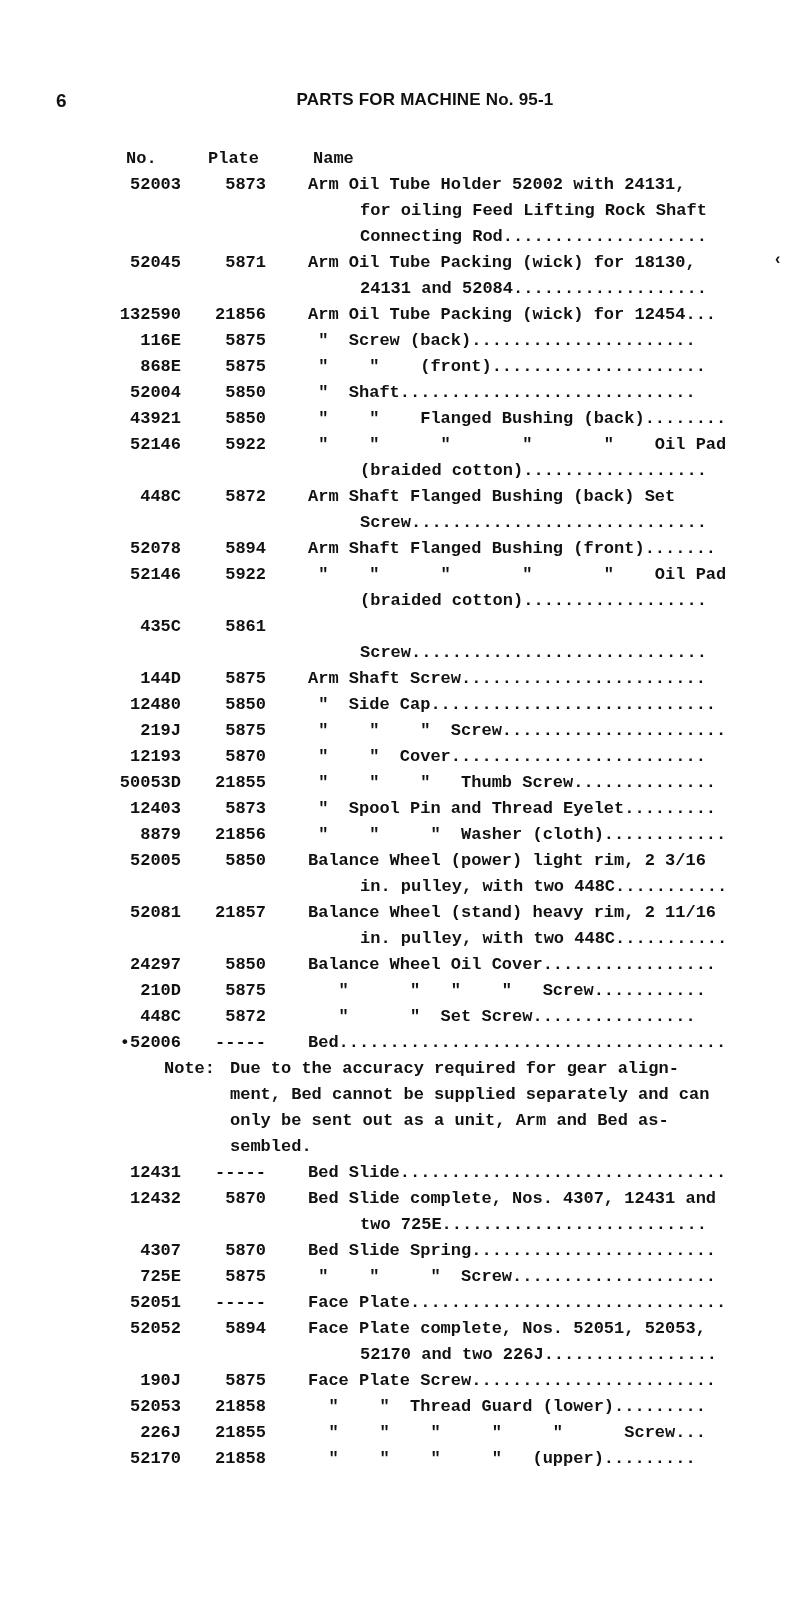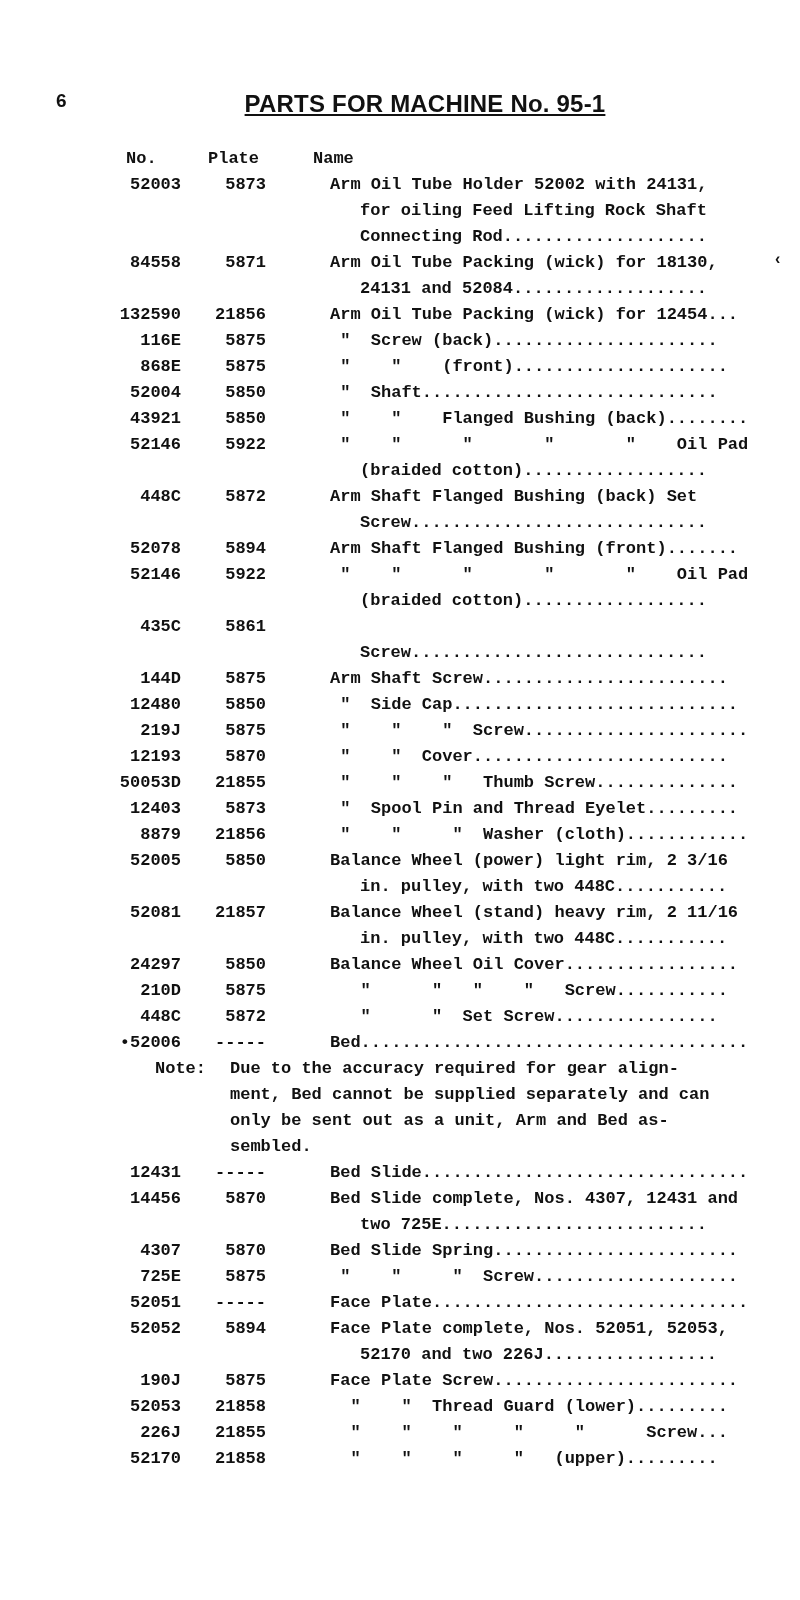--- a/index.html
+++ b/index.html
@@ -7,40 +7,39 @@
       width: 800px; height: 1600px; position: relative; overflow: hidden;
       color: #111111;
     }
     .page-number {
       position: absolute; left: 56px; top: 90px;
       font-family: "Liberation Sans", sans-serif; font-size: 19px; font-weight: bold;
     }
     .page-title {
       position: absolute; left: 0; width: 800px; top: 90px; text-align: center;
       padding-left: 50px; box-sizing: border-box;
-      font-family: "Liberation Sans", sans-serif; font-size: 24px; font-weight: bold;
+      font-family: "Liberation Sans", sans-serif; font-size: 17px; font-weight: bold;
       letter-spacing: 0.2px;
-      text-decoration: underline;
     }
     .table {
       position: absolute; left: 0; top: 146px; width: 800px;
       font-family: "Liberation Mono", monospace; font-size: 17px; font-weight: bold; margin-left: 36px;
     }
     .row { position: relative; height: 26px; line-height: 26px; }
     .row.header { height: 26px; }
     .c-no { position: absolute; right: 655px; white-space: nowrap; }
     .c-plate { position: absolute; right: 570px; white-space: nowrap; }
     .c-name {
-      position: absolute; left: 294px; width: 464px; white-space: pre; overflow: hidden;
+      position: absolute; left: 272px; width: 464px; white-space: pre; overflow: hidden;
     }
     .c-name.indent { left: 324px; width: 417px; }
     .c-name.center { text-align: left; left: 277px; width: 464px; }
     .hdr-no { position: absolute; left: 90px; }
     .hdr-plate { position: absolute; left: 172px; }
-    .note-label { position: absolute; left: 119px; }
+    .note-label { position: absolute; left: 128px; }
     .note-text { position: absolute; left: 194px; width: 552px; white-space: pre; }
     .note-text.cont { left: 194px; }
     .margin-mark {
       position: absolute; font-family: "Liberation Sans", sans-serif; font-weight: bold; font-size: 16px;
     }
   </style>
 </head>
 <body>
 
 <div class="page-number">6</div>
@@ -62,21 +61,21 @@
         <span class="c-no"></span>
         <span class="c-plate"></span>
         <span class="c-name indent">for oiling Feed Lifting Rock Shaft</span>
       </div>
       <div class="row">
         <span class="c-no"></span>
         <span class="c-plate"></span>
         <span class="c-name indent">Connecting Rod....................</span>
       </div>
       <div class="row">
-        <span class="c-no">84558</span>
+        <span class="c-no">52045</span>
         <span class="c-plate">5871</span>
         <span class="c-name">Arm Oil Tube Packing (wick) for 18130,</span>
       </div>
       <div class="row">
         <span class="c-no"></span>
         <span class="c-plate"></span>
         <span class="c-name indent">24131 and 52084...................</span>
       </div>
       <div class="row">
         <span class="c-no">132590</span>
@@ -236,21 +235,21 @@
   <div class="row">
     <span class="note-text cont">sembled.</span>
   </div>
   <div id="rows-b">
       <div class="row">
         <span class="c-no">12431</span>
         <span class="c-plate">-----</span>
         <span class="c-name">Bed Slide................................</span>
       </div>
       <div class="row">
-        <span class="c-no">14456</span>
+        <span class="c-no">12432</span>
         <span class="c-plate">5870</span>
         <span class="c-name">Bed Slide complete, Nos. 4307, 12431 and</span>
       </div>
       <div class="row">
         <span class="c-no"></span>
         <span class="c-plate"></span>
         <span class="c-name indent">two 725E..........................</span>
       </div>
       <div class="row">
         <span class="c-no">4307</span>

